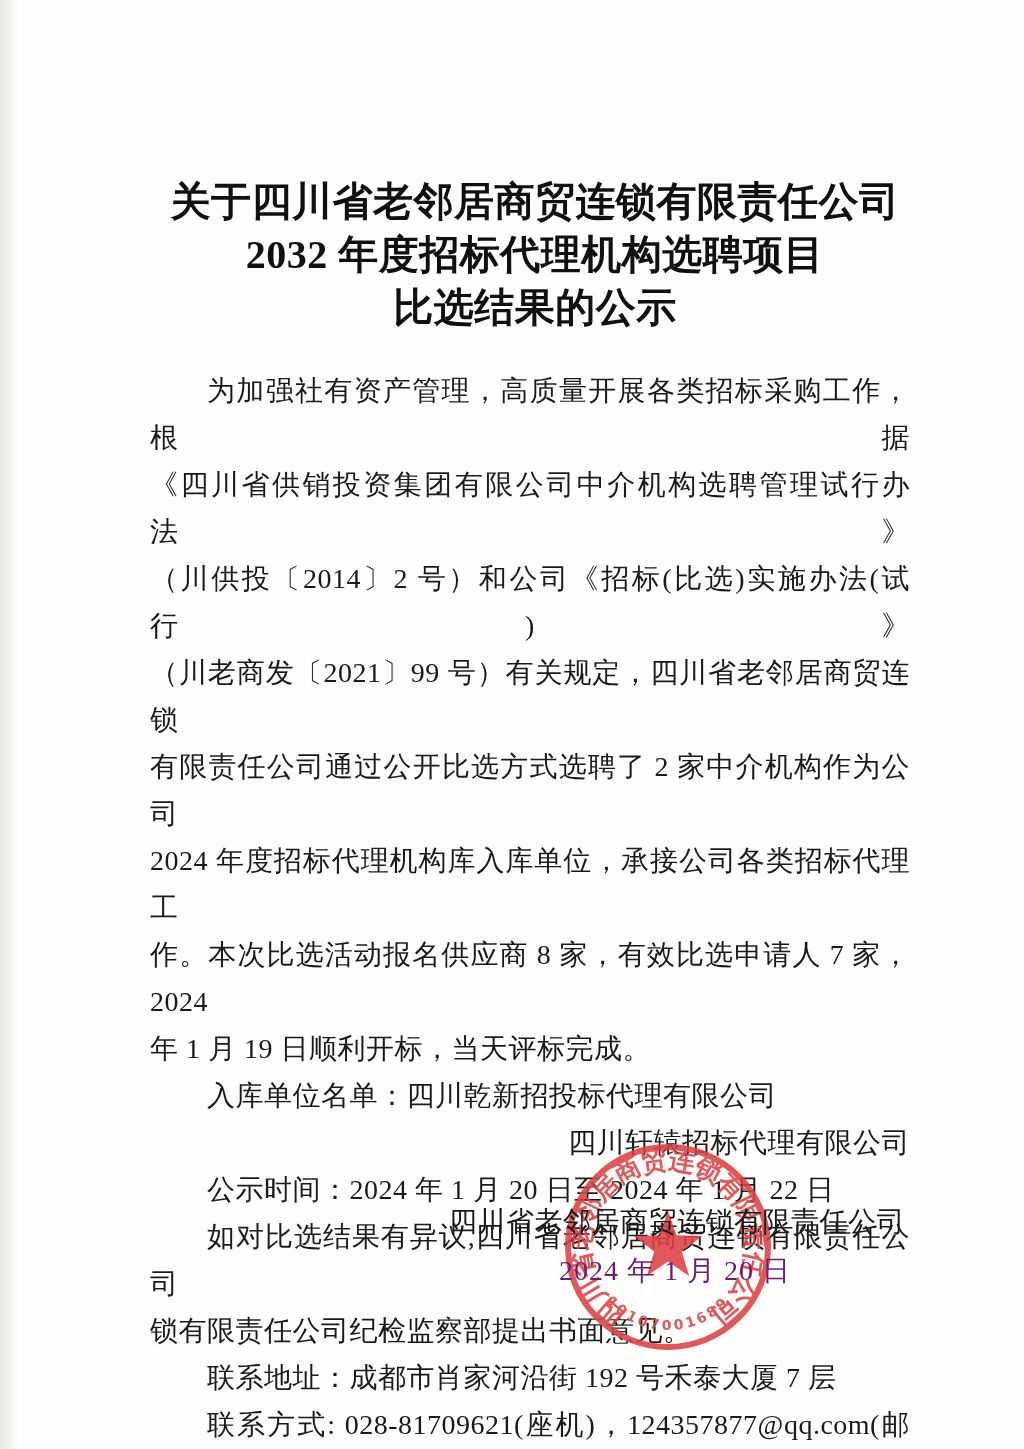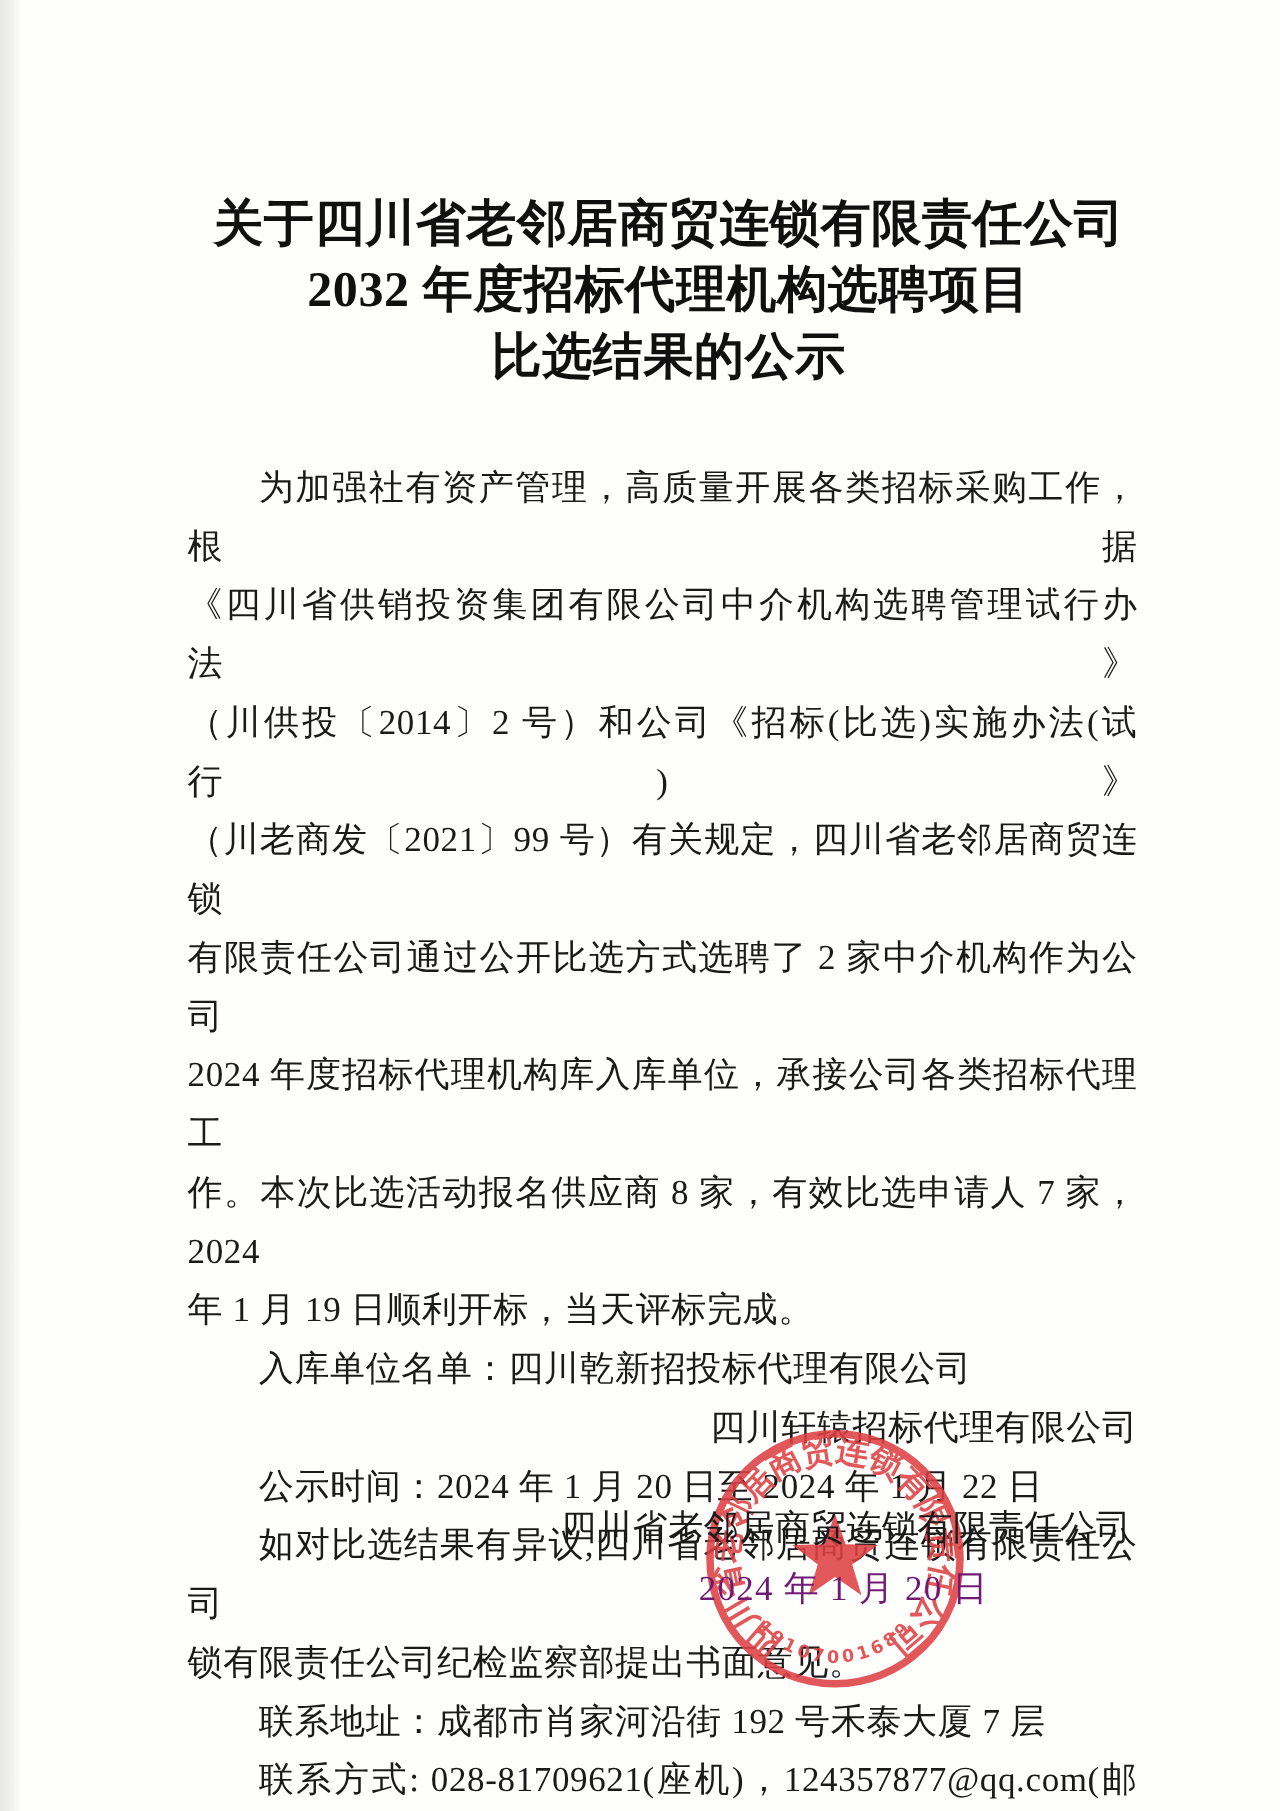--- a/index.html
+++ b/index.html
@@ -14,21 +14,21 @@
     position:absolute;inset:0;
     background:#fefefd;
     color:var(--ink,#1c1c1c);
   }
   .scan-edge{
     position:absolute;left:0;top:0;bottom:0;width:18px;
     background:linear-gradient(to right,#e7e7e4 0%,#f2f2ef 55%,#fefefd 100%);
   }
   .title{
     position:absolute;
-    left:62px;top:152px;width:946px;
+    left:62px;top:175px;width:946px;
     text-align:center;
     font-size:40px;line-height:53px;
     font-weight:bold;
     color:#101010;
     letter-spacing:0.5px;
     margin:0;
   }
   .doc-body{
     position:absolute;
     left:150px;top:367px;width:760px;

